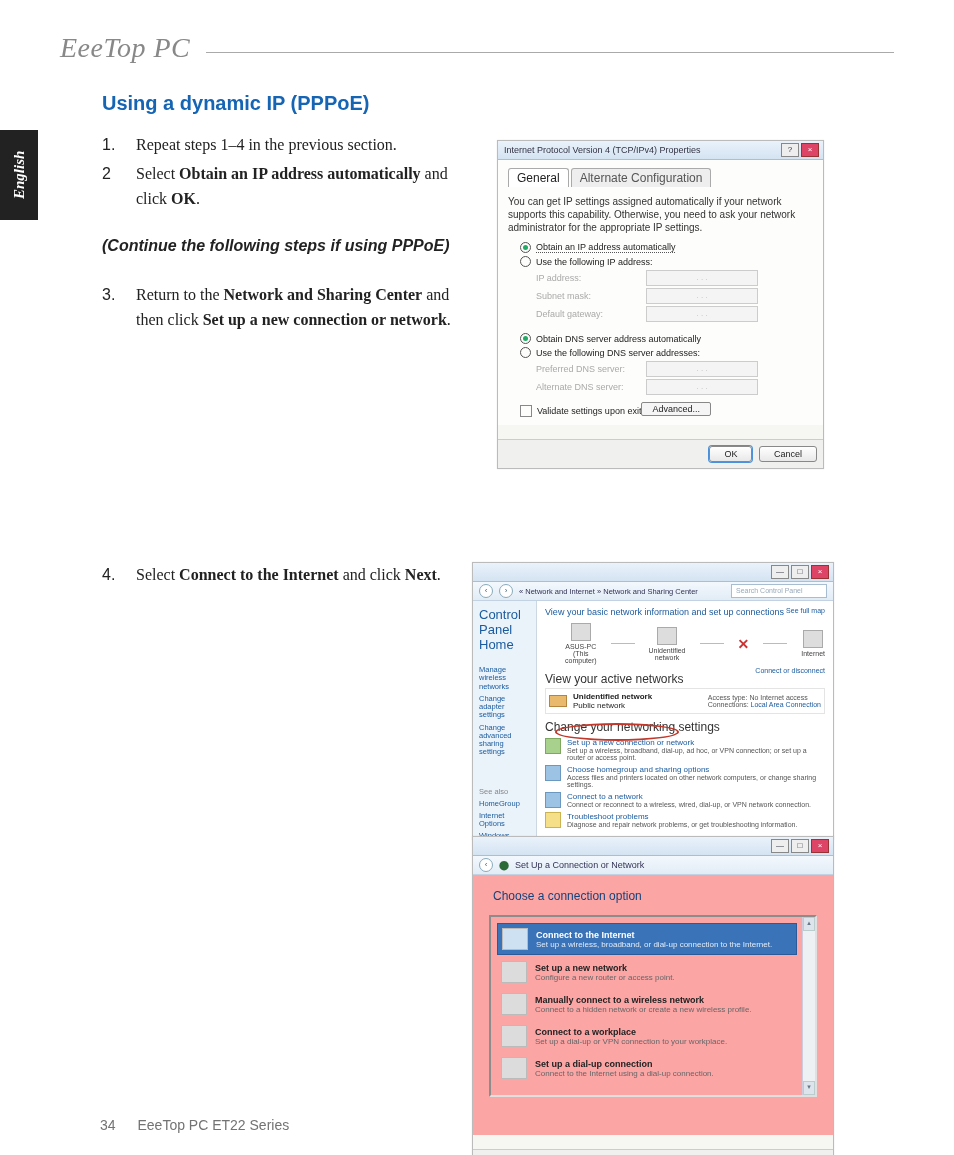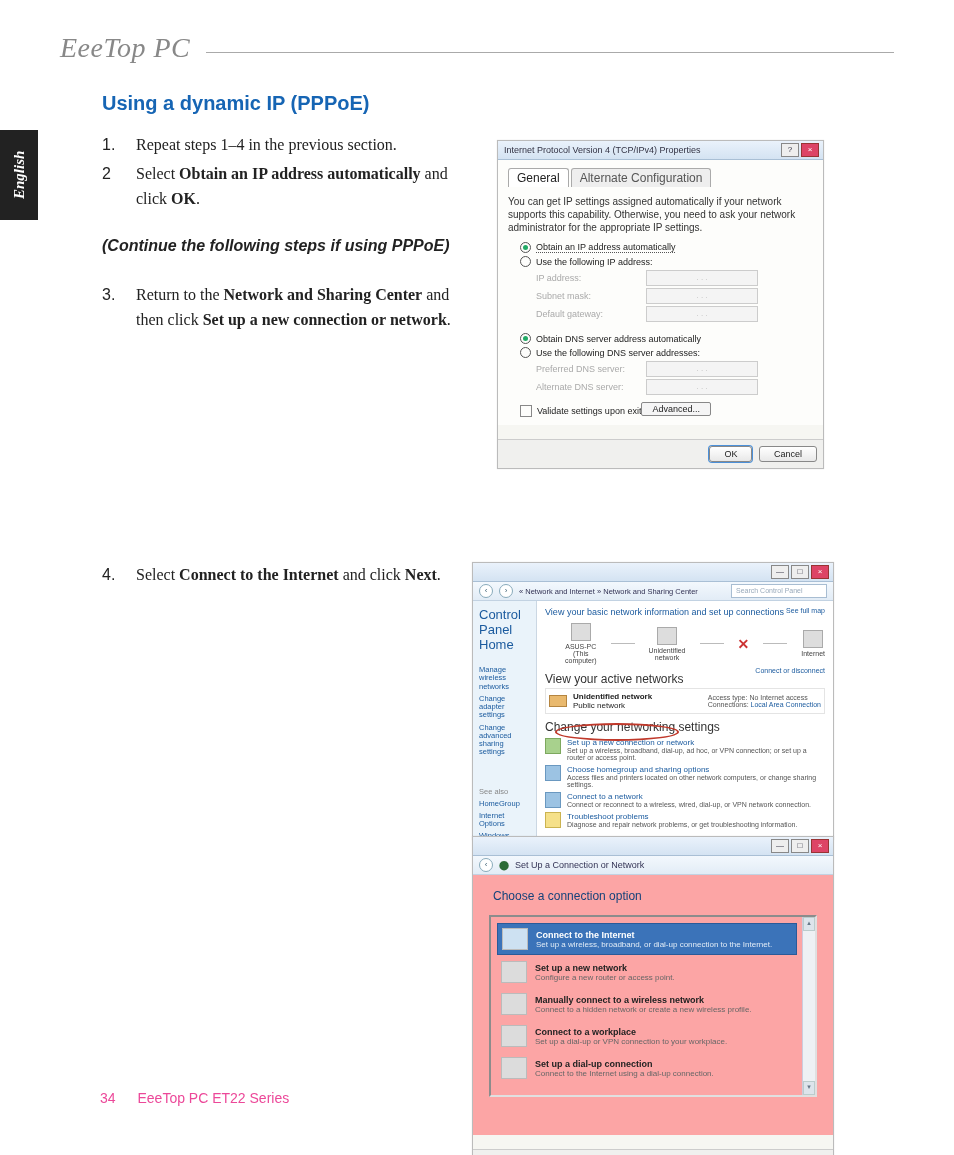--- a/index.html
+++ b/index.html
@@ -212,24 +212,24 @@
   .opt { display: flex; align-items: center; gap: 8px; padding: 4px; margin: 2px 14px 2px 2px; }
   .opt.selected { background: #3b73b9; color: #fff; border: 1px solid #2a5a99; }
   .opt .ic { width: 24px; height: 20px; background: #dcdcdc; border: 1px solid #bbb; flex-shrink: 0; }
   .opt .ic.globe { background: #cde1f2; }
   .opt .tt { font-size: 9px; font-weight: bold; }
   .opt .dd { font-size: 8px; color: #666; }
   .opt.selected .dd { color: #e0ebf6; }
   
   .footer {
     position: absolute;
-    bottom: 49px;
+    bottom: 22px;
     left: 100px;
     font-size: 14px;
-    color: #ec4899;
+    color: #737373;
   }
   .footer .pg { margin-right: 18px; }
 </style>
 </head>
 <body>
 
 <div class="page">
 
   <div class="logo-row">
     <div class="logo">EeeTop PC</div>

